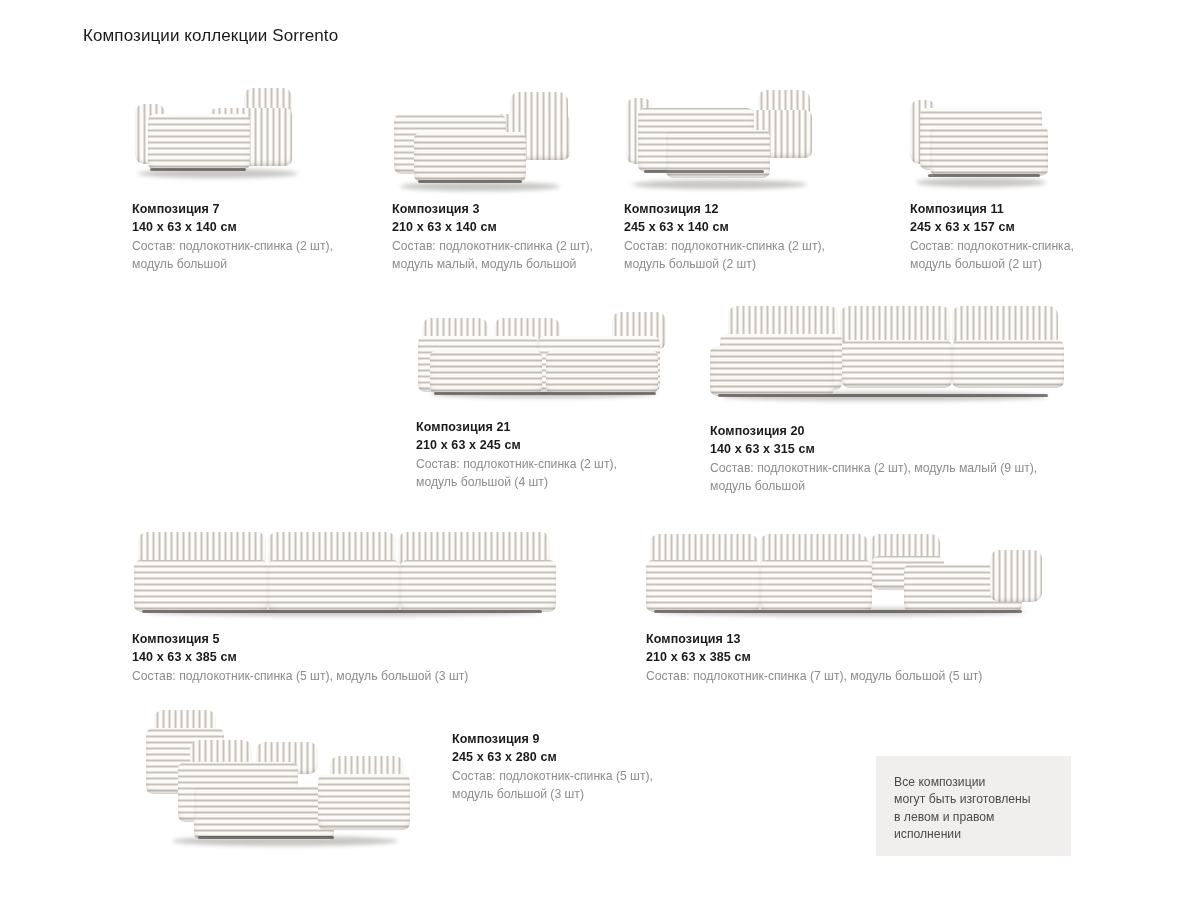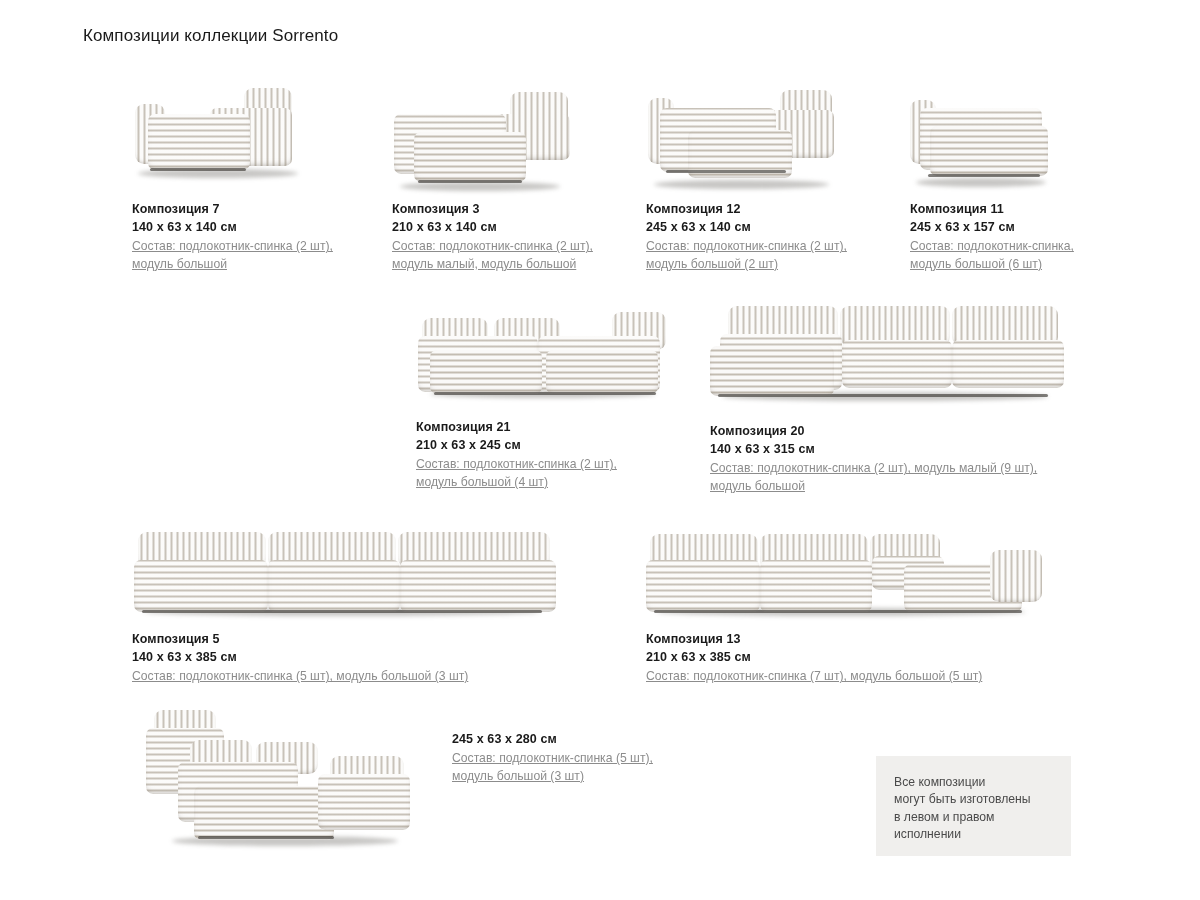--- a/index.html
+++ b/index.html
@@ -43,21 +43,20 @@
     letter-spacing: 0.1px;
     line-height: 1.45;
     white-space: nowrap;
   }
   .cap-comp {
     font-size: 12.2px;
     font-weight: 400;
     color: #8c8c8c;
     line-height: 1.45;
     margin-top: 2px;
-    text-decoration: underline;
   }
 
   .note {
     position: absolute;
     left: 876px; top: 756px;
     width: 195px; height: 100px;
     background: #f0efed;
     padding: 18px 16px 0 18px;
   }
   .note-text {
@@ -150,21 +149,21 @@
       </div>
     </div>
     <div class="caption">
       <div class="cap-name">Композиция 3</div>
       <div class="cap-dims">210 x 63 x 140 см</div>
       <div class="cap-comp" style="white-space:pre-line;">Состав: подлокотник-спинка (2 шт),
 модуль малый, модуль большой</div>
     </div>
   </div>
 
-  <div class="item" style="left:646px; top:74px; width:250px;">
+  <div class="item" style="left:624px; top:74px; width:250px;">
     <div class="fig" style="height:126px;">
       <div class="sofa" style="left:0; top:0; width:215px; height:115px;">
         <div class="shadow" style="left:8px; top:106px; width:175px; height:9px;"></div>
         <div class="mod" style="left:134px; top:16px; width:52px; height:38px;"></div>
         <div class="mod seat" style="left:112px; top:36px; width:76px; height:48px;"></div>
         <div class="mod" style="left:2px; top:24px; width:26px; height:66px;"></div>
         <div class="mod seat v" style="left:14px; top:34px; width:116px; height:64px;"></div>
         <div class="mod seat v dark" style="left:42px; top:56px; width:104px; height:48px;"></div>
         <div class="baseline" style="left:20px; top:96px; width:120px;"></div>
       </div>
@@ -184,21 +183,21 @@
         <div class="mod" style="left:0px; top:26px; width:26px; height:64px;"></div>
         <div class="mod seat v" style="left:10px; top:34px; width:122px; height:62px;"></div>
         <div class="mod seat v dark" style="left:20px; top:52px; width:118px; height:50px;"></div>
         <div class="baseline" style="left:18px; top:100px; width:112px;"></div>
       </div>
     </div>
     <div class="caption">
       <div class="cap-name">Композиция 11</div>
       <div class="cap-dims">245 x 63 x 157 см</div>
       <div class="cap-comp" style="white-space:pre-line;">Состав: подлокотник-спинка,
-модуль большой (6 шт)</div>
+модуль большой (2 шт)</div>
     </div>
   </div>
 
 
   <div class="item" style="left:416px; top:300px; width:250px;">
     <div class="fig" style="height:118px;">
       <div class="sofa" style="left:0; top:0; width:262px; height:105px;">
         <div class="shadow" style="left:14px; top:90px; width:226px; height:8px;"></div>
         <div class="mod" style="left:6px; top:18px; width:66px; height:34px;"></div>
         <div class="mod" style="left:78px; top:18px; width:66px; height:30px;"></div>
@@ -292,20 +291,21 @@
       <div class="mod seat v" style="left:46px; top:62px; width:120px; height:60px;"></div>
       <div class="mod seat v dark" style="left:62px; top:86px; width:140px; height:54px;"></div>
       <div class="mod" style="left:198px; top:56px; width:74px; height:40px;"></div>
       <div class="mod seat v" style="left:186px; top:74px; width:92px; height:56px;"></div>
       <div class="baseline" style="left:66px; top:136px; width:136px;"></div>
     </div>
   </div>
 
   <div class="item" style="left:452px; top:730px; width:250px;">
     <div class="caption">
+      <div class="cap-name">Композиция 9</div>
       <div class="cap-dims">245 x 63 x 280 см</div>
       <div class="cap-comp" style="white-space:pre-line;">Состав: подлокотник-спинка (5 шт),
 модуль большой (3 шт)</div>
     </div>
   </div>
 
   <div class="note">
     <div class="note-text">Все композиции
 могут быть изготовлены
 в левом и правом

